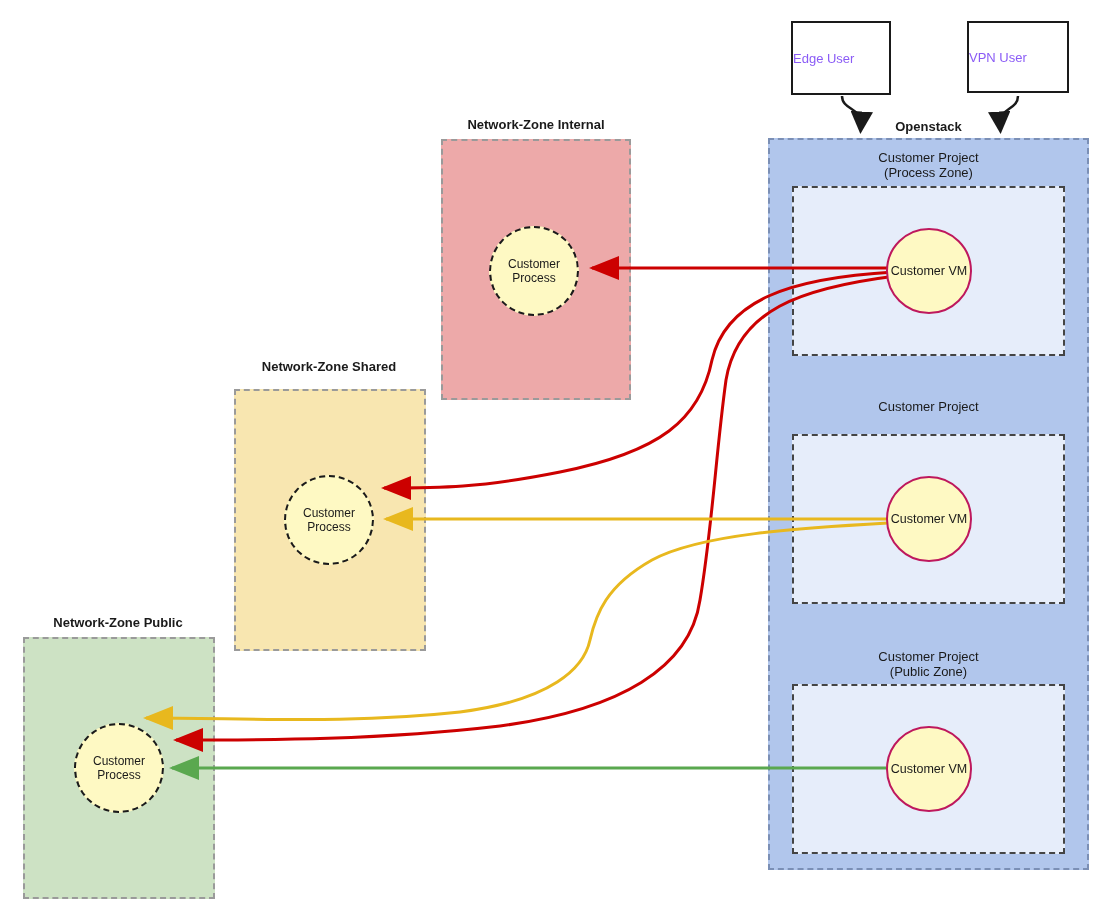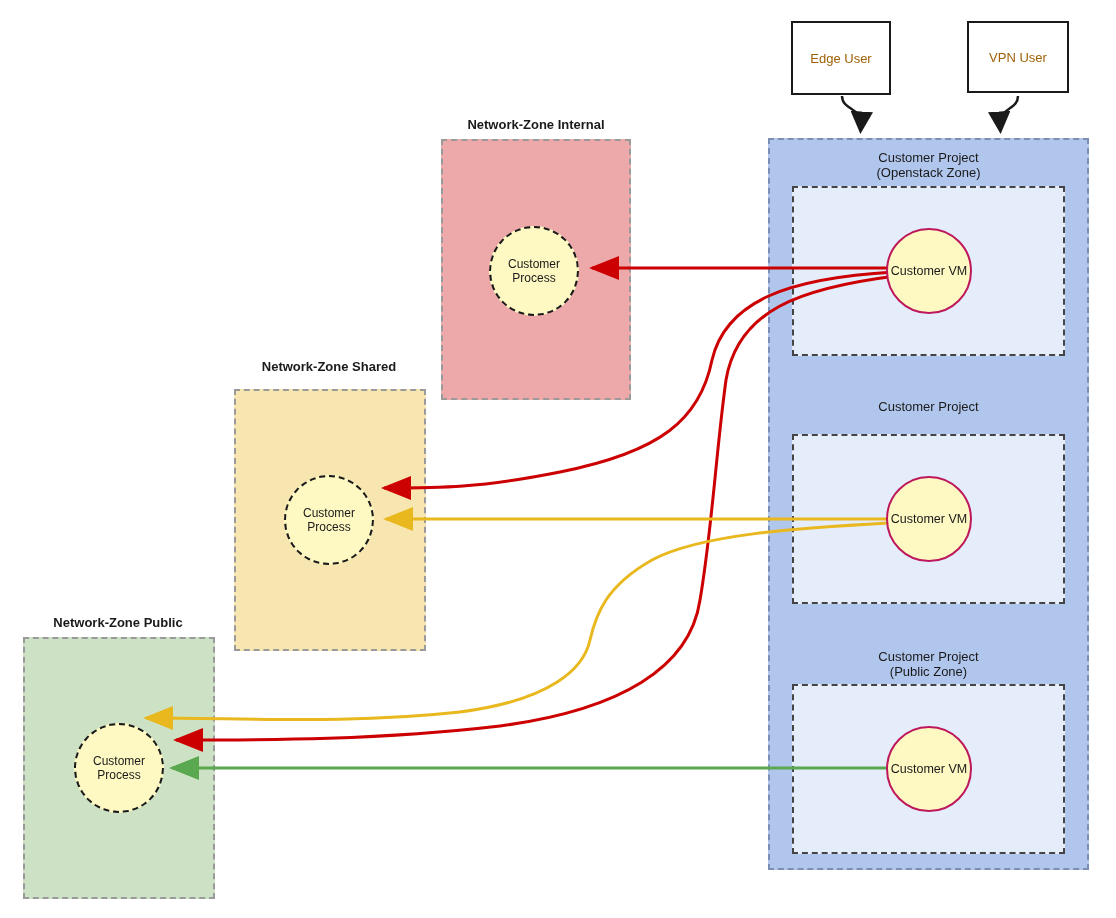--- a/index.html
+++ b/index.html
@@ -75,23 +75,23 @@
   }
 
   
   .user-box {
     position: absolute;
     box-sizing: border-box;
     background: #ffffff;
     border: 2px solid #1a1a1a;
     display: flex;
     align-items: center;
-    justify-content: center;
-    font-size: 13px;
-    color: #a16207;
+    justify-content: flex-start;
+    font-size: 13px;
+    color: #8b5cf6;
   }
 
   
   .node-circle {
     position: absolute;
     box-sizing: border-box;
     border-radius: 50%;
     background: #fef9c3;
     display: flex;
     align-items: center;
@@ -142,27 +142,28 @@
 
   <div class="zone-title" style="left:23px; top:616px; width:190px;">Network-Zone Public</div>
   <div class="zone zone-public" style="left:23px; top:637px; width:192px; height:262px;"></div>
   <div class="node-circle circle-process" style="left:74px; top:723px; width:90px; height:90px;">
     <div>
       <div>Customer</div>
       <div>Process</div>
     </div>
   </div>
 
+  <div class="openstack-title" style="left:768px; top:119px; width:321px;">Openstack</div>
 
   <div class="openstack-box" style="left:768px; top:138px; width:321px; height:732px;"></div>
 
   <div class="project" style="left:768px; top:150px; width:321px; height:212px;">
     <div class="project-label" style="top:0px;">
       <div>Customer Project</div>
-      <div>(Openstack Zone)</div>
+      <div>(Process Zone)</div>
     </div>
   </div>
   <div class="project-inner" style="left:792px; top:186px; width:273px; height:170px;"></div>
   <div class="node-circle circle-vm" style="left:886px; top:228px; width:86px; height:86px;">
     <span>Customer VM</span>
   </div>
 
   <div class="project" style="left:768px; top:399px; width:321px; height:212px;">
     <div class="project-label" style="top:0px;">
       <div>Customer Project</div>

